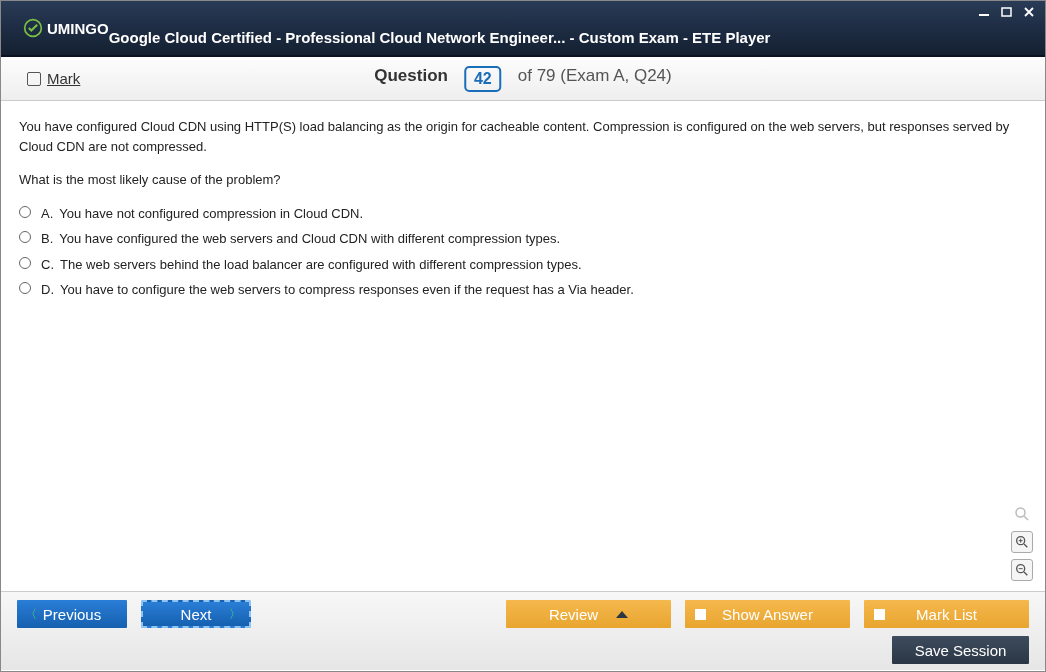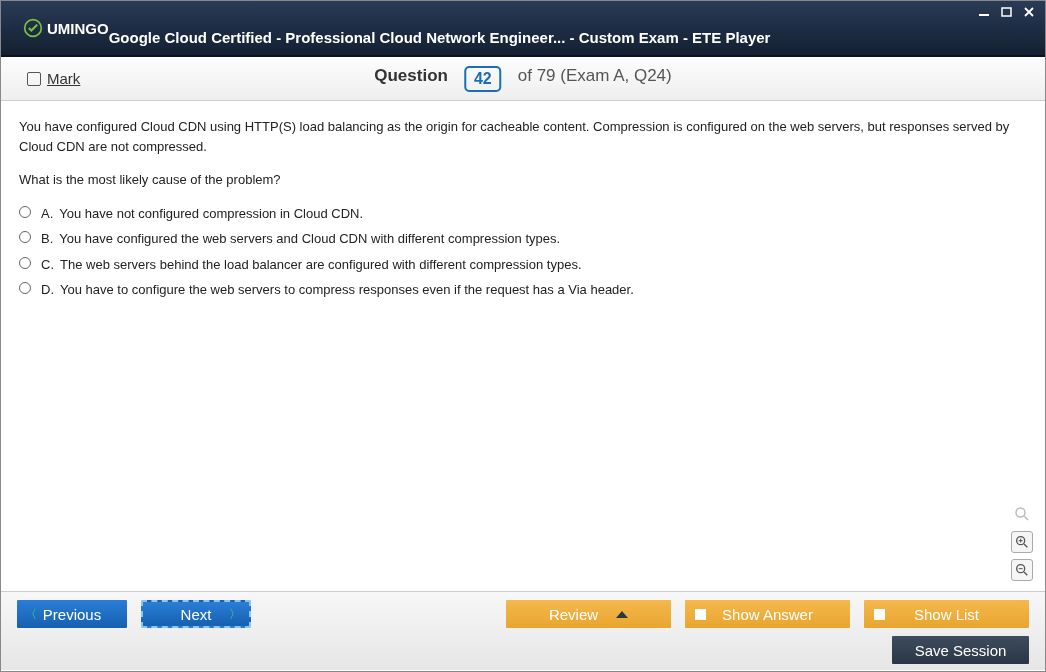--- a/index.html
+++ b/index.html
@@ -331,21 +331,21 @@
     <div class="btn btn-orange review">
       <span>Review</span>
       <span class="review-tri"></span>
     </div>
     <div class="btn btn-orange">
       <span class="btn-check"></span>
       <span>Show Answer</span>
     </div>
     <div class="btn btn-orange">
       <span class="btn-check"></span>
-      <span>Show List</span>
+      <span>Mark List</span>
     </div>
   </div>
   <div class="footer-row2">
     <div class="btn btn-dark">
       <span>Save Session</span>
     </div>
   </div>
 </div>
 
 </body></html>

